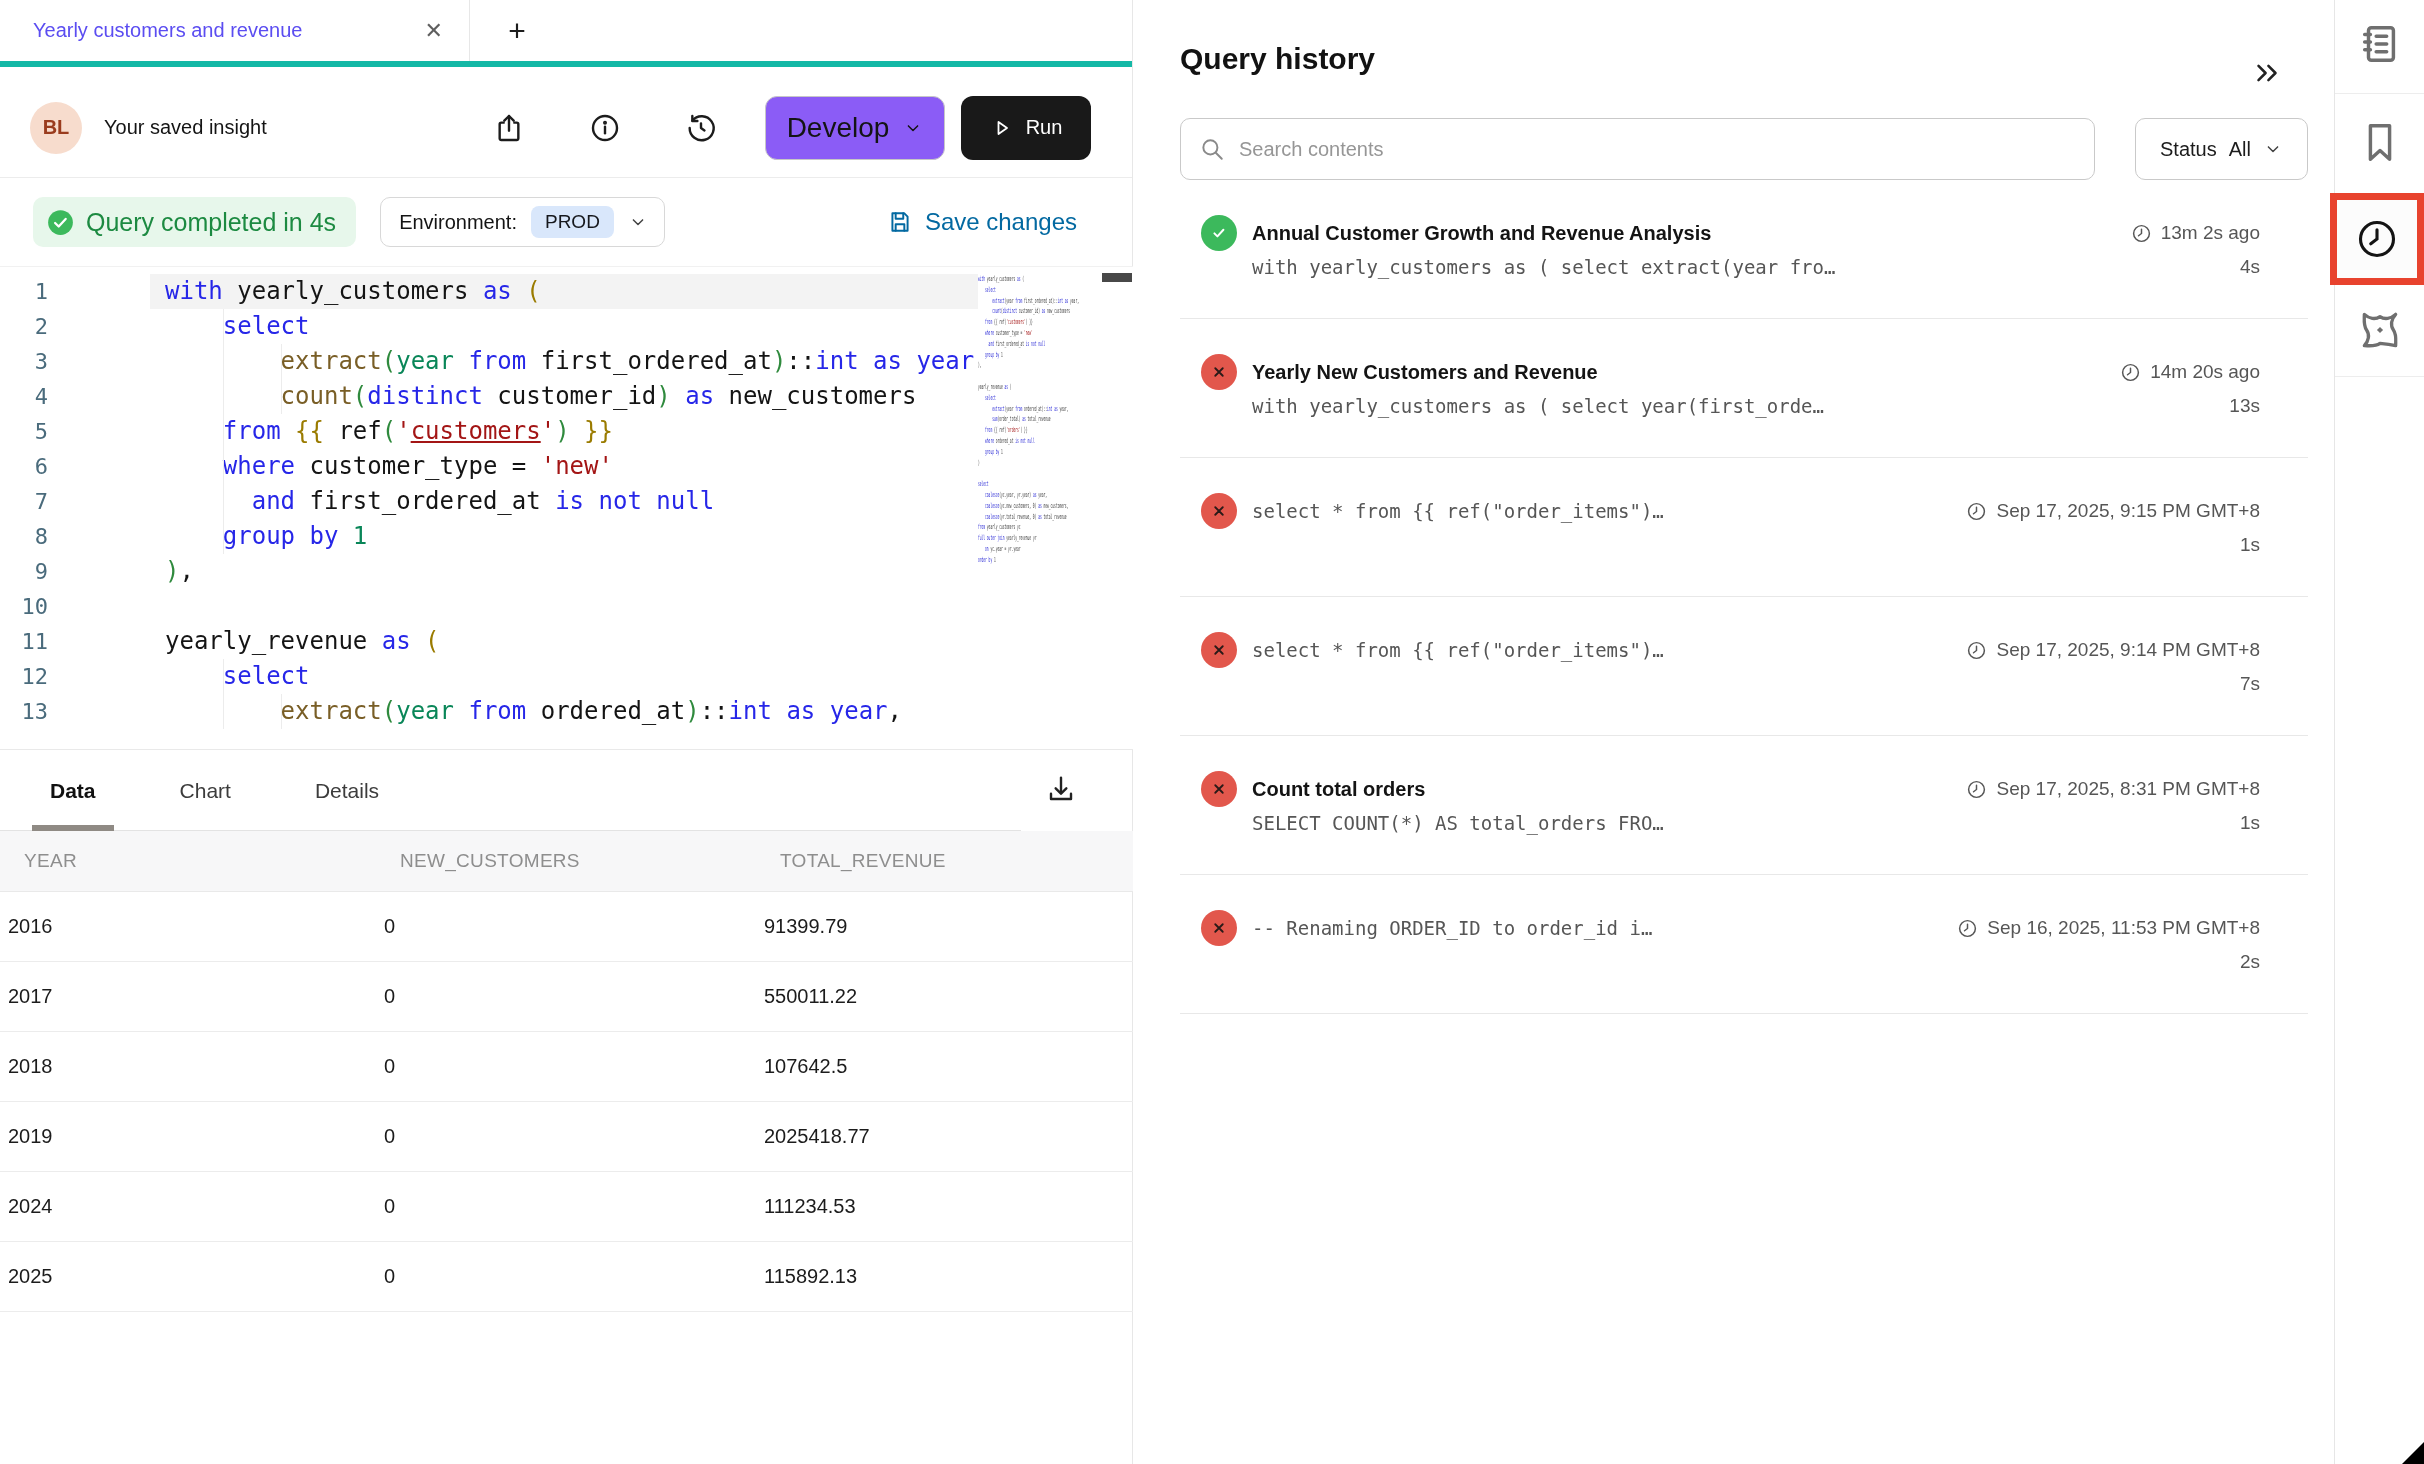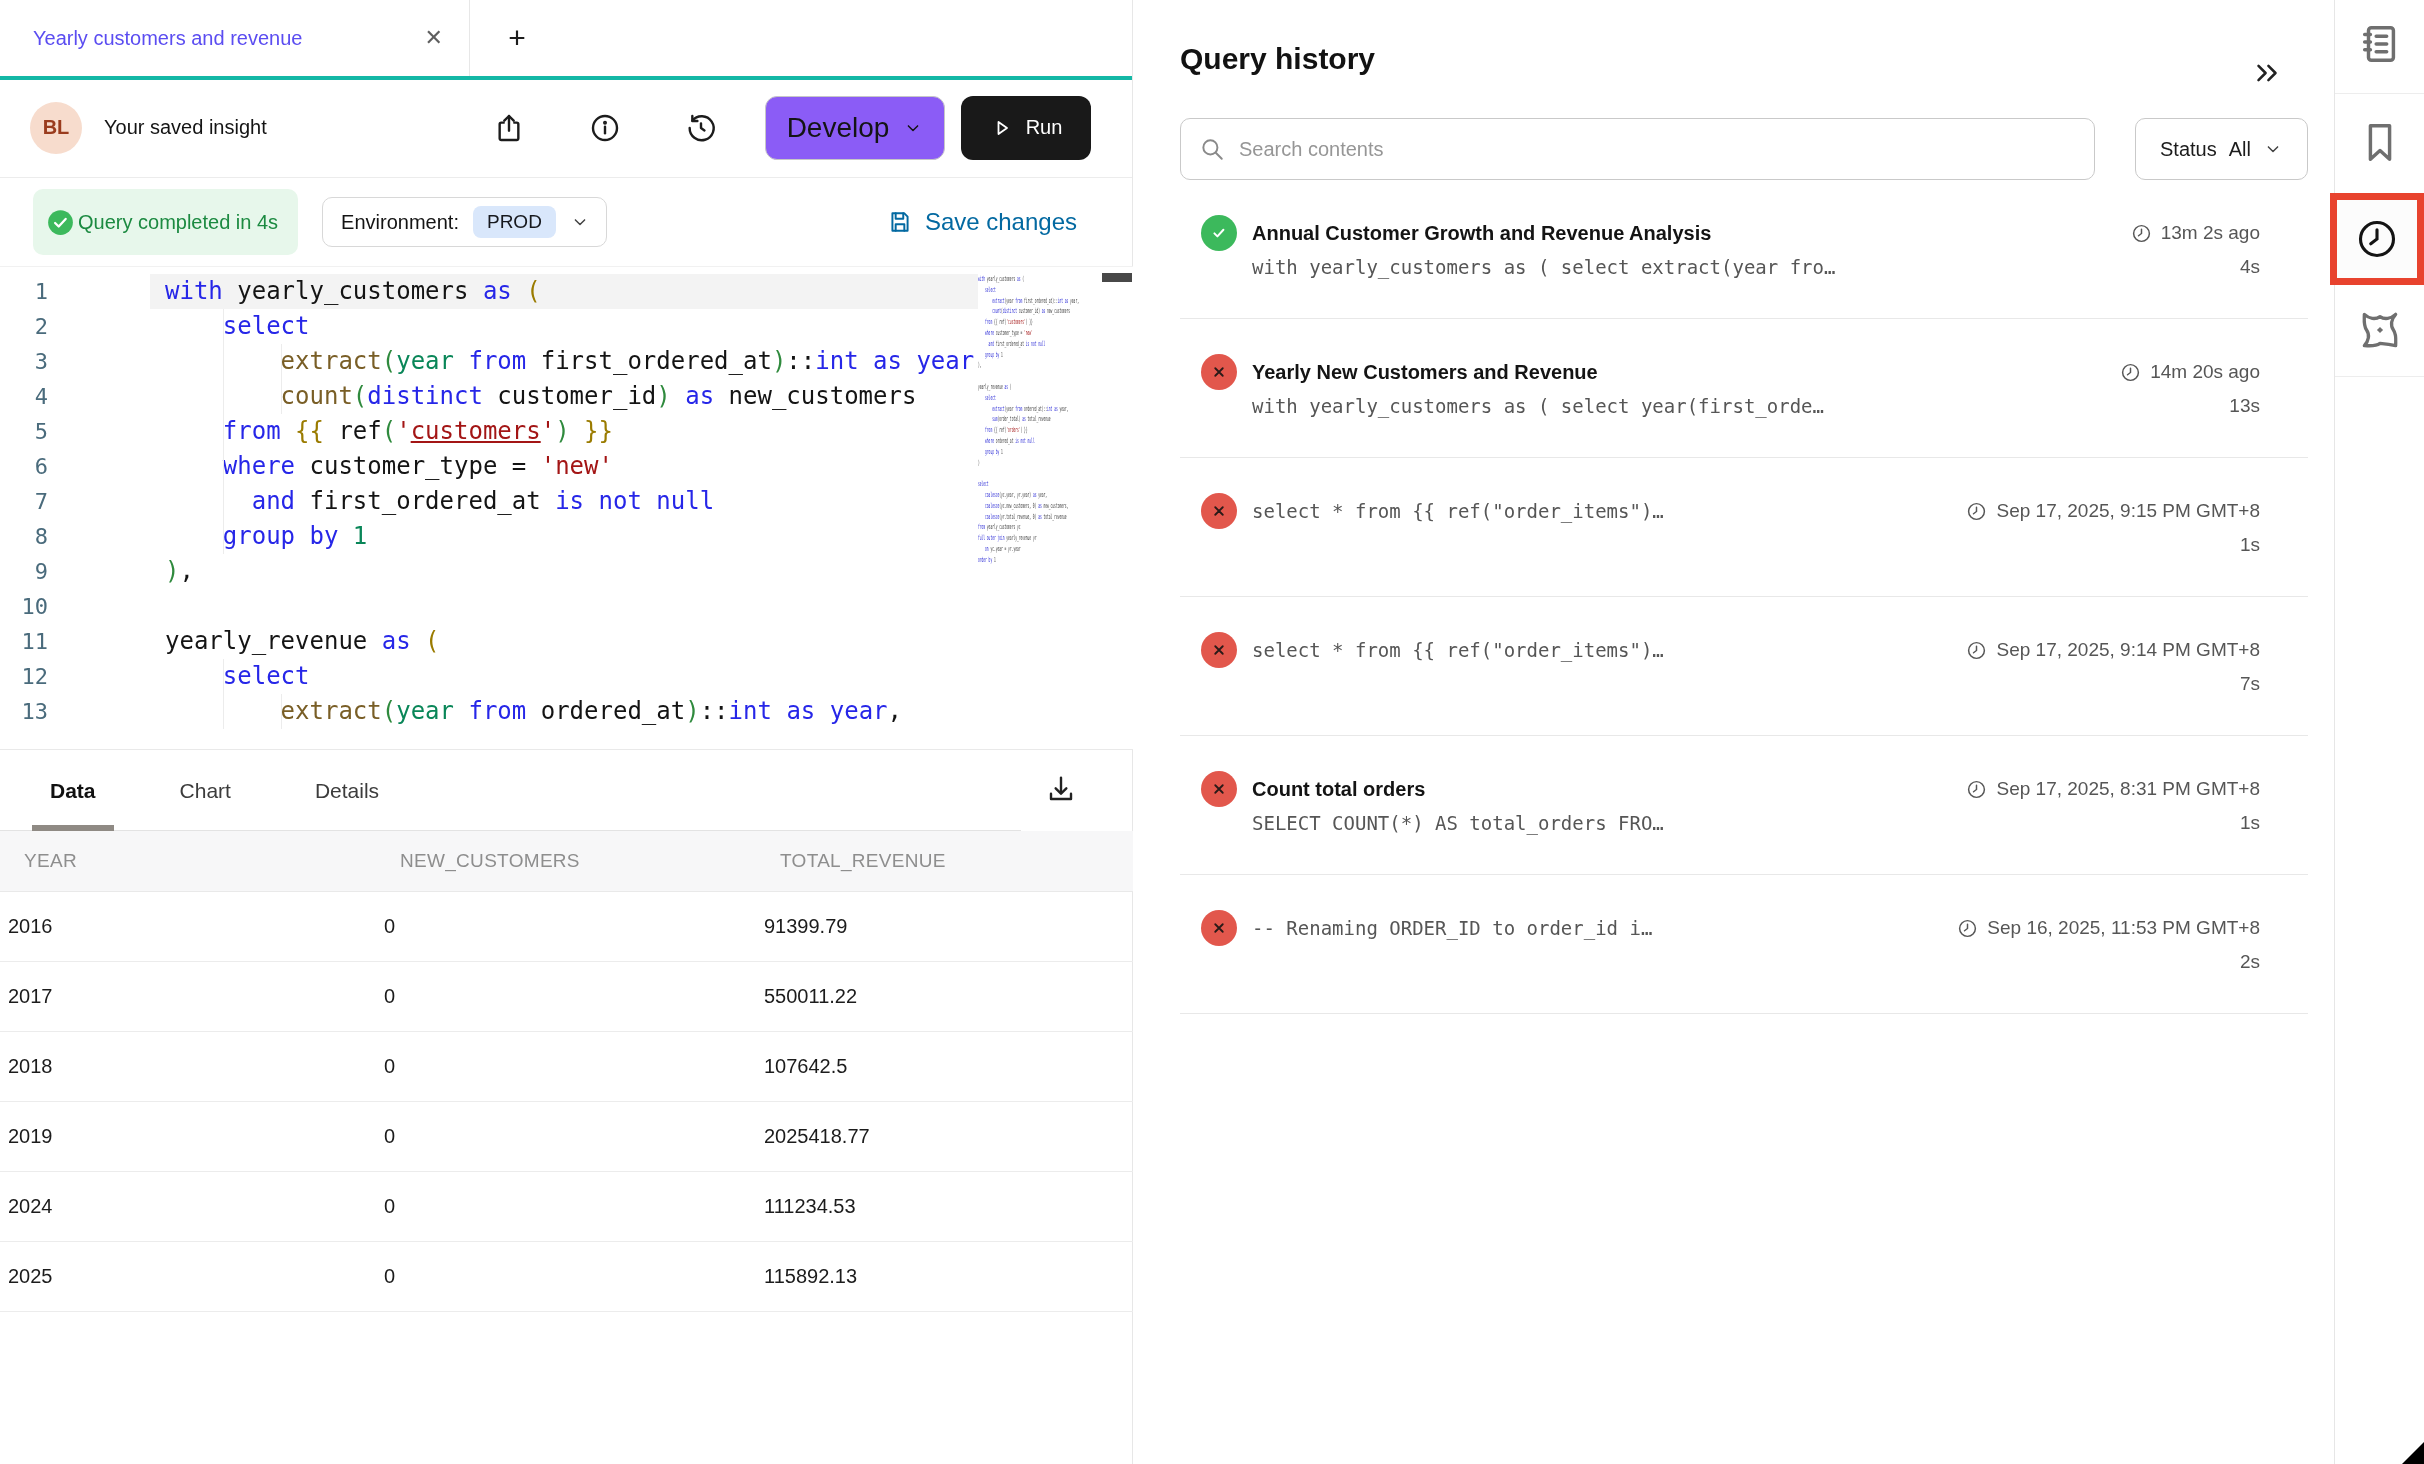--- a/index.html
+++ b/index.html
@@ -4,38 +4,38 @@
 <style>
   * { margin:0; padding:0; box-sizing:border-box; }
   html,body { background:#ffffff; }
   .app {
     position:relative; width:2424px; height:1464px; overflow:hidden;
     background:#fff; font-family:"Liberation Sans", sans-serif; color:#161616;
   }
   
   .left-pane { position:absolute; left:0; top:0; width:1133px; height:1464px; border-right:1px solid #e7e7e7; background:#fff; }
 
-  .tabbar { position:absolute; left:0; top:0; width:100%; height:80px; border-bottom:4px solid #14b8a6; display:flex; align-items:center; }
+  .tabbar { position:absolute; left:0; top:0; width:100%; height:67px; border-bottom:6px solid #14b8a6; display:flex; align-items:center; }
   .tab { width:470px; height:100%; border-right:1px solid #e7e7e7; display:flex; align-items:center; padding:0 26px 0 33px; }
   .tab-label { font-size:20px; color:#5b4df1; white-space:nowrap; }
   .tab-close { margin-left:auto; color:#5f5f5f; font-size:22px; line-height:1; cursor:default; }
   .newtab { margin-left:27px; font-size:30px; color:#1d1d1d; width:40px; text-align:center; }
 
   .doc-header { position:absolute; left:0; top:78px; width:100%; height:100px; border-bottom:1px solid #ececec; display:flex; align-items:center; padding:0 41px 0 30px; }
   .avatar { width:52px; height:52px; border-radius:50%; background:#f7dccd; color:#9a3c1e; font-size:20px; font-weight:700; display:flex; align-items:center; justify-content:center; }
   .doc-title { margin-left:22px; font-size:20px; color:#141414; }
   .spacer { flex:1; }
   .hicon { width:36px; height:36px; display:flex; align-items:center; justify-content:center; color:#1c1c1c; }
   .hicon + .hicon { margin-left:60px; }
   .hicon svg { width:32px; height:32px; }
   .btn-develop { margin-left:46px; width:180px; height:64px; border:1.5px solid #c7c7c7; border-radius:12px; background:#8b5cf6; display:flex; align-items:center; justify-content:center; gap:14px; font-size:28px; color:#141414; }
   .btn-run { margin-left:16px; width:130px; height:64px; border-radius:12px; background:#191919; color:#fff; display:flex; align-items:center; justify-content:center; gap:12px; font-size:20px; font-weight:500; }
 
   .status-row { position:absolute; left:0; top:178px; width:100%; height:88px; display:flex; align-items:center; padding-left:33px; }
-  .pill-status { height:66px; border-radius:10px; background:#e7f7eb; color:#1c8a41; font-size:20px; font-weight:500; display:flex; align-items:center; gap:4px; padding:0 20px 0 14px; }
+  .pill-status { height:50px; border-radius:10px; background:#e7f7eb; color:#1c8a41; font-size:25px; font-weight:500; display:flex; align-items:center; gap:12px; padding:0 20px 0 14px; }
   .pill-status svg { width:27px; height:27px; }
   .env-box { margin-left:24px; height:50px; border:1.5px solid #d8d8d8; border-radius:10px; display:flex; align-items:center; gap:14px; padding:0 16px 0 18px; font-size:20px; color:#141414; }
   .prod-pill { background:#d9e7fb; border-radius:8px; padding:5px 14px; font-size:19px; color:#16181d; }
   .chev { color:#444; }
   .save-changes { margin-left:auto; margin-right:55px; display:flex; align-items:center; gap:12px; color:#0369a1; font-size:24px; }
   .save-changes svg { width:26px; height:26px; }
 
   
   .editor { position:absolute; left:0; top:266px; width:1133px; height:484px; border-top:1px solid #f1f1f1; border-bottom:1px solid #e9e9e9; overflow:hidden; background:#fff; }
   .code-viewport { position:absolute; left:0; top:7px; width:978px; overflow:hidden; }

